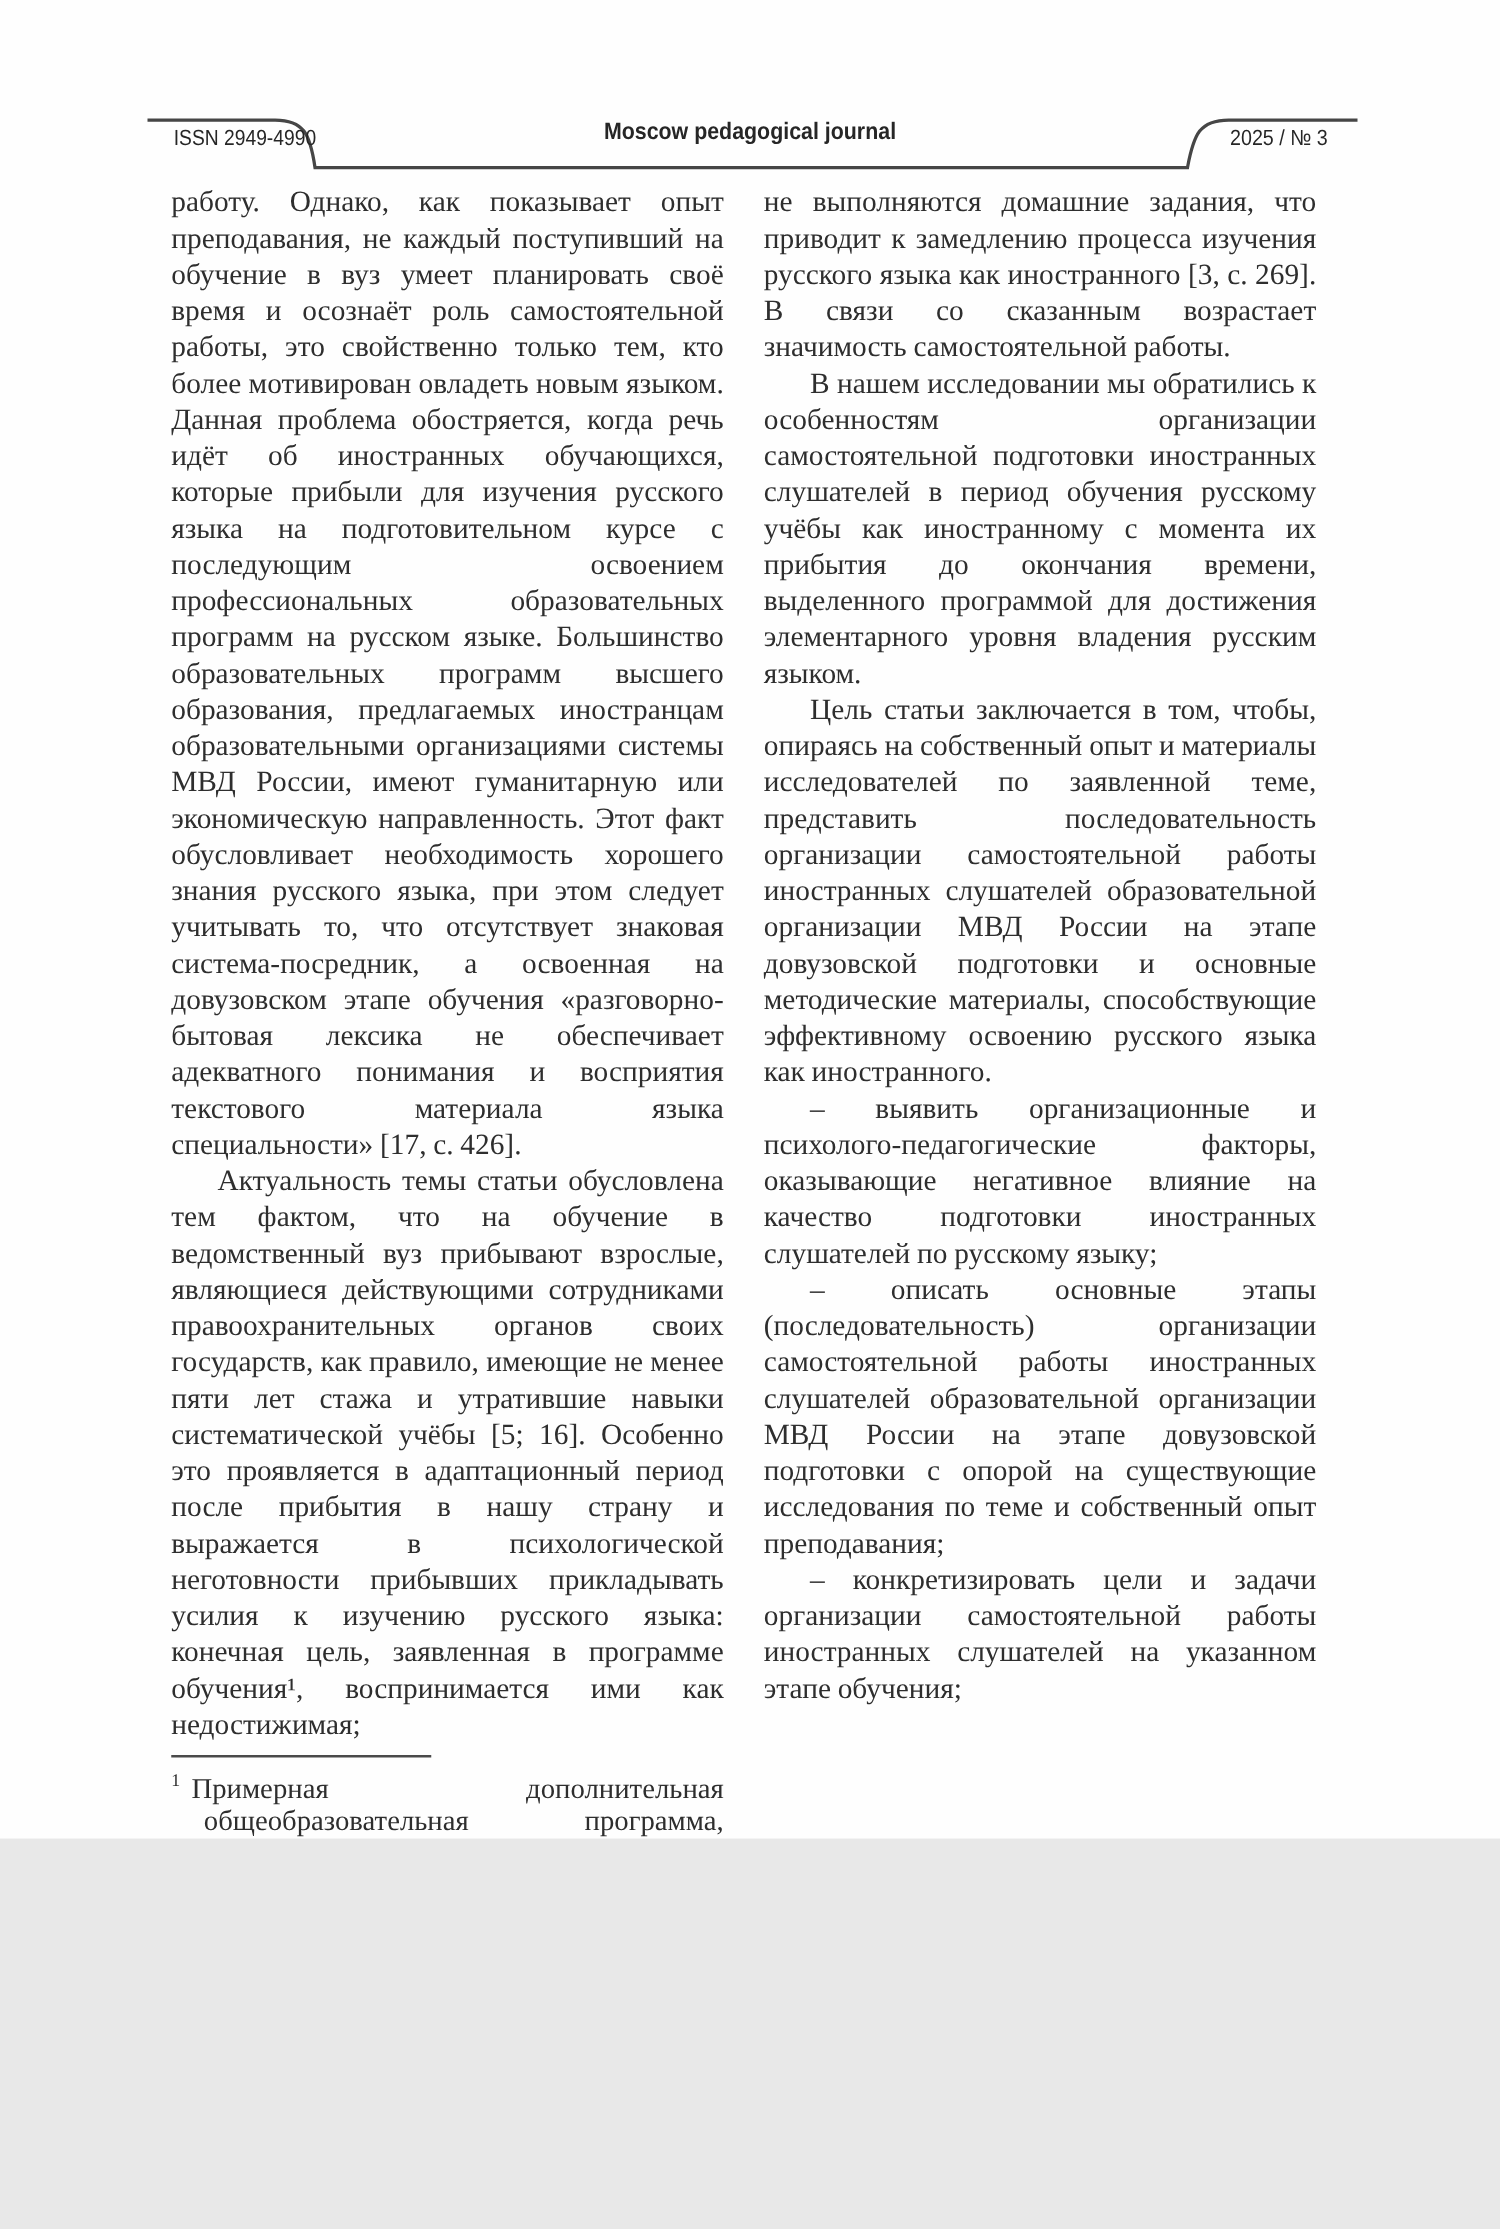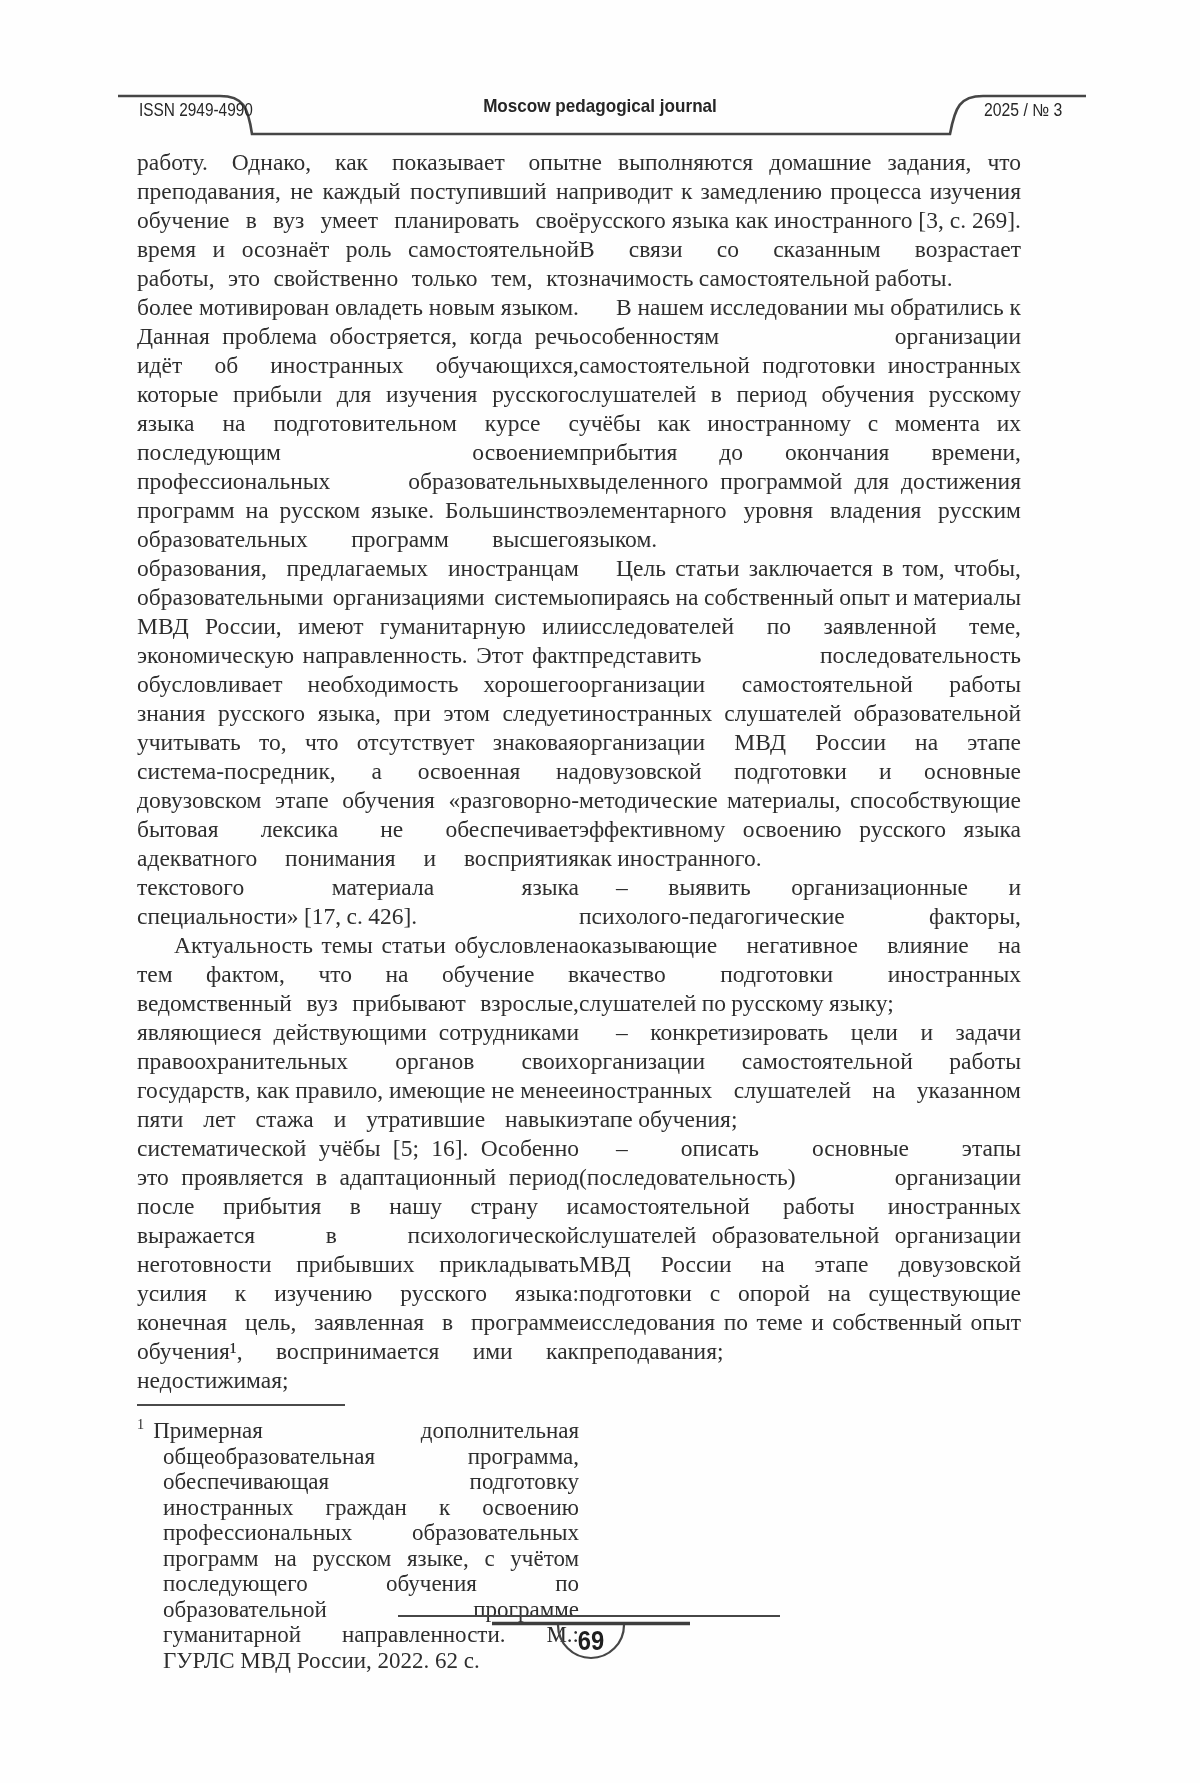--- a/index.html
+++ b/index.html
@@ -1,18 +1,18 @@
 <!DOCTYPE html>
 <html lang="ru"><head>
 <meta charset="utf-8">
 <style>
   html,body{margin:0;padding:0;background:#e8e8e8;}
   .page{
     position:relative;
-    width:1200px;height:1783px;
+    width:1200px;height:1471px;
     background:#fefefe;
     margin:0 auto;
     overflow:hidden;
     font-family:"Liberation Serif","DejaVu Serif",serif;
     color:#2e2e2e;
   }
   
   .hdr-rule{position:absolute;top:0;left:0;}
   .hdr-issn{
     position:absolute;left:139px;top:100px;
@@ -33,21 +33,21 @@
     position:absolute;left:984px;top:100px;
     font-family:"Liberation Sans","DejaVu Sans",sans-serif;
     font-size:17.5px;color:#262626;
     transform:scaleX(.9);transform-origin:left center;
     white-space:nowrap;
   }
   
   .columns{
     position:absolute;left:137px;top:148px;
     width:916px;height:1480px;
-    display:flex;
+    display:flex;gap:32px;
   }
   .col{width:442px;}
   .body-p{
     margin:0;
     font-size:23.5px;line-height:29px;
     text-align:justify;
     text-indent:37px;
     hyphens:auto;-webkit-hyphens:auto;
     word-spacing:-0.5px;
   }
@@ -97,22 +97,22 @@
   <main class="columns">
     <div class="col">
       <p class="body-p no-indent">работу. Однако, как показывает опыт преподавания, не каждый поступивший на обучение в вуз умеет планировать своё время и осознаёт роль самостоятельной работы, это свойственно только тем, кто более мотивирован овладеть новым языком. Данная проблема обостряется, когда речь идёт об иностранных обучающихся, которые прибыли для изучения русского языка на подготовительном курсе с последующим освоением профессиональных образовательных программ на русском языке. Большинство образовательных программ высшего образования, предлагаемых иностранцам образовательными организациями системы МВД России, имеют гуманитарную или экономическую направленность. Этот факт обусловливает необходимость хорошего знания русского языка, при этом следует учитывать то, что отсутствует знаковая система-посредник, а освоенная на довузовском этапе обучения «разговорно-бытовая лексика не обеспечивает адекватного понимания и восприятия текстового материала языка специальности» [17, с. 426].</p>
       <p class="body-p">Актуальность темы статьи обусловлена тем фактом, что на обучение в ведомственный вуз прибывают взрослые, являющиеся действующими сотрудниками правоохранительных органов своих государств, как правило, имеющие не менее пяти лет стажа и утратившие навыки систематической учёбы [5; 16]. Особенно это проявляется в адаптационный период после прибытия в нашу страну и выражается в психологической неготовности прибывших прикладывать усилия к изучению русского языка: конечная цель, заявленная в программе обучения¹, воспринимается ими как недостижимая;</p>
     </div>
     <div class="col">
       <p class="body-p no-indent">не выполняются домашние задания, что приводит к замедлению процесса изучения русского языка как иностранного [3, с. 269]. В связи со сказанным возрастает значимость самостоятельной работы.</p>
       <p class="body-p">В нашем исследовании мы обратились к особенностям организации самостоятельной подготовки иностранных слушателей в период обучения русскому учёбы как иностранному с момента их прибытия до окончания времени, выделенного программой для достижения элементарного уровня владения русским языком.</p>
       <p class="body-p">Цель статьи заключается в том, чтобы, опираясь на собственный опыт и материалы исследователей по заявленной теме, представить последовательность организации самостоятельной работы иностранных слушателей образовательной организации МВД России на этапе довузовской подготовки и основные методические материалы, способствующие эффективному освоению русского языка как иностранного.</p>
       <p class="body-p">– выявить организационные и психолого-педагогические факторы, оказывающие негативное влияние на качество подготовки иностранных слушателей по русскому языку;</p>
+      <p class="body-p">– описать основные этапы (последовательность) организации самостоятельной работы иностранных слушателей образовательной организации МВД России на этапе довузовской подготовки с опорой на существующие исследования по теме и собственный опыт преподавания;</p>
       <p class="body-p">– конкретизировать цели и задачи организации самостоятельной работы иностранных слушателей на указанном этапе обучения;</p>
-      <p class="body-p">– описать основные этапы (последовательность) организации самостоятельной работы иностранных слушателей образовательной организации МВД России на этапе довузовской подготовки с опорой на существующие исследования по теме и собственный опыт преподавания;</p>
     </div>
   </main>
 
   <div class="footnote">
     <div class="footnote-rule"></div>
     <p class="footnote-p"><sup>1</sup><span>Примерная дополнительная общеобразовательная программа, обеспечивающая подготовку иностранных граждан к освоению профессиональных образовательных программ на русском языке, с учётом последующего обучения по образовательной программе гуманитарной направленности. М.: ГУРЛС МВД России, 2022. 62 с.</span></p>
   </div>
 
   <svg class="ftr-rules" width="1200" height="80" viewBox="0 0 1200 80" aria-hidden="true">
     <line x1="398" y1="16" x2="780" y2="16" stroke="#464646" stroke-width="2"></line>

